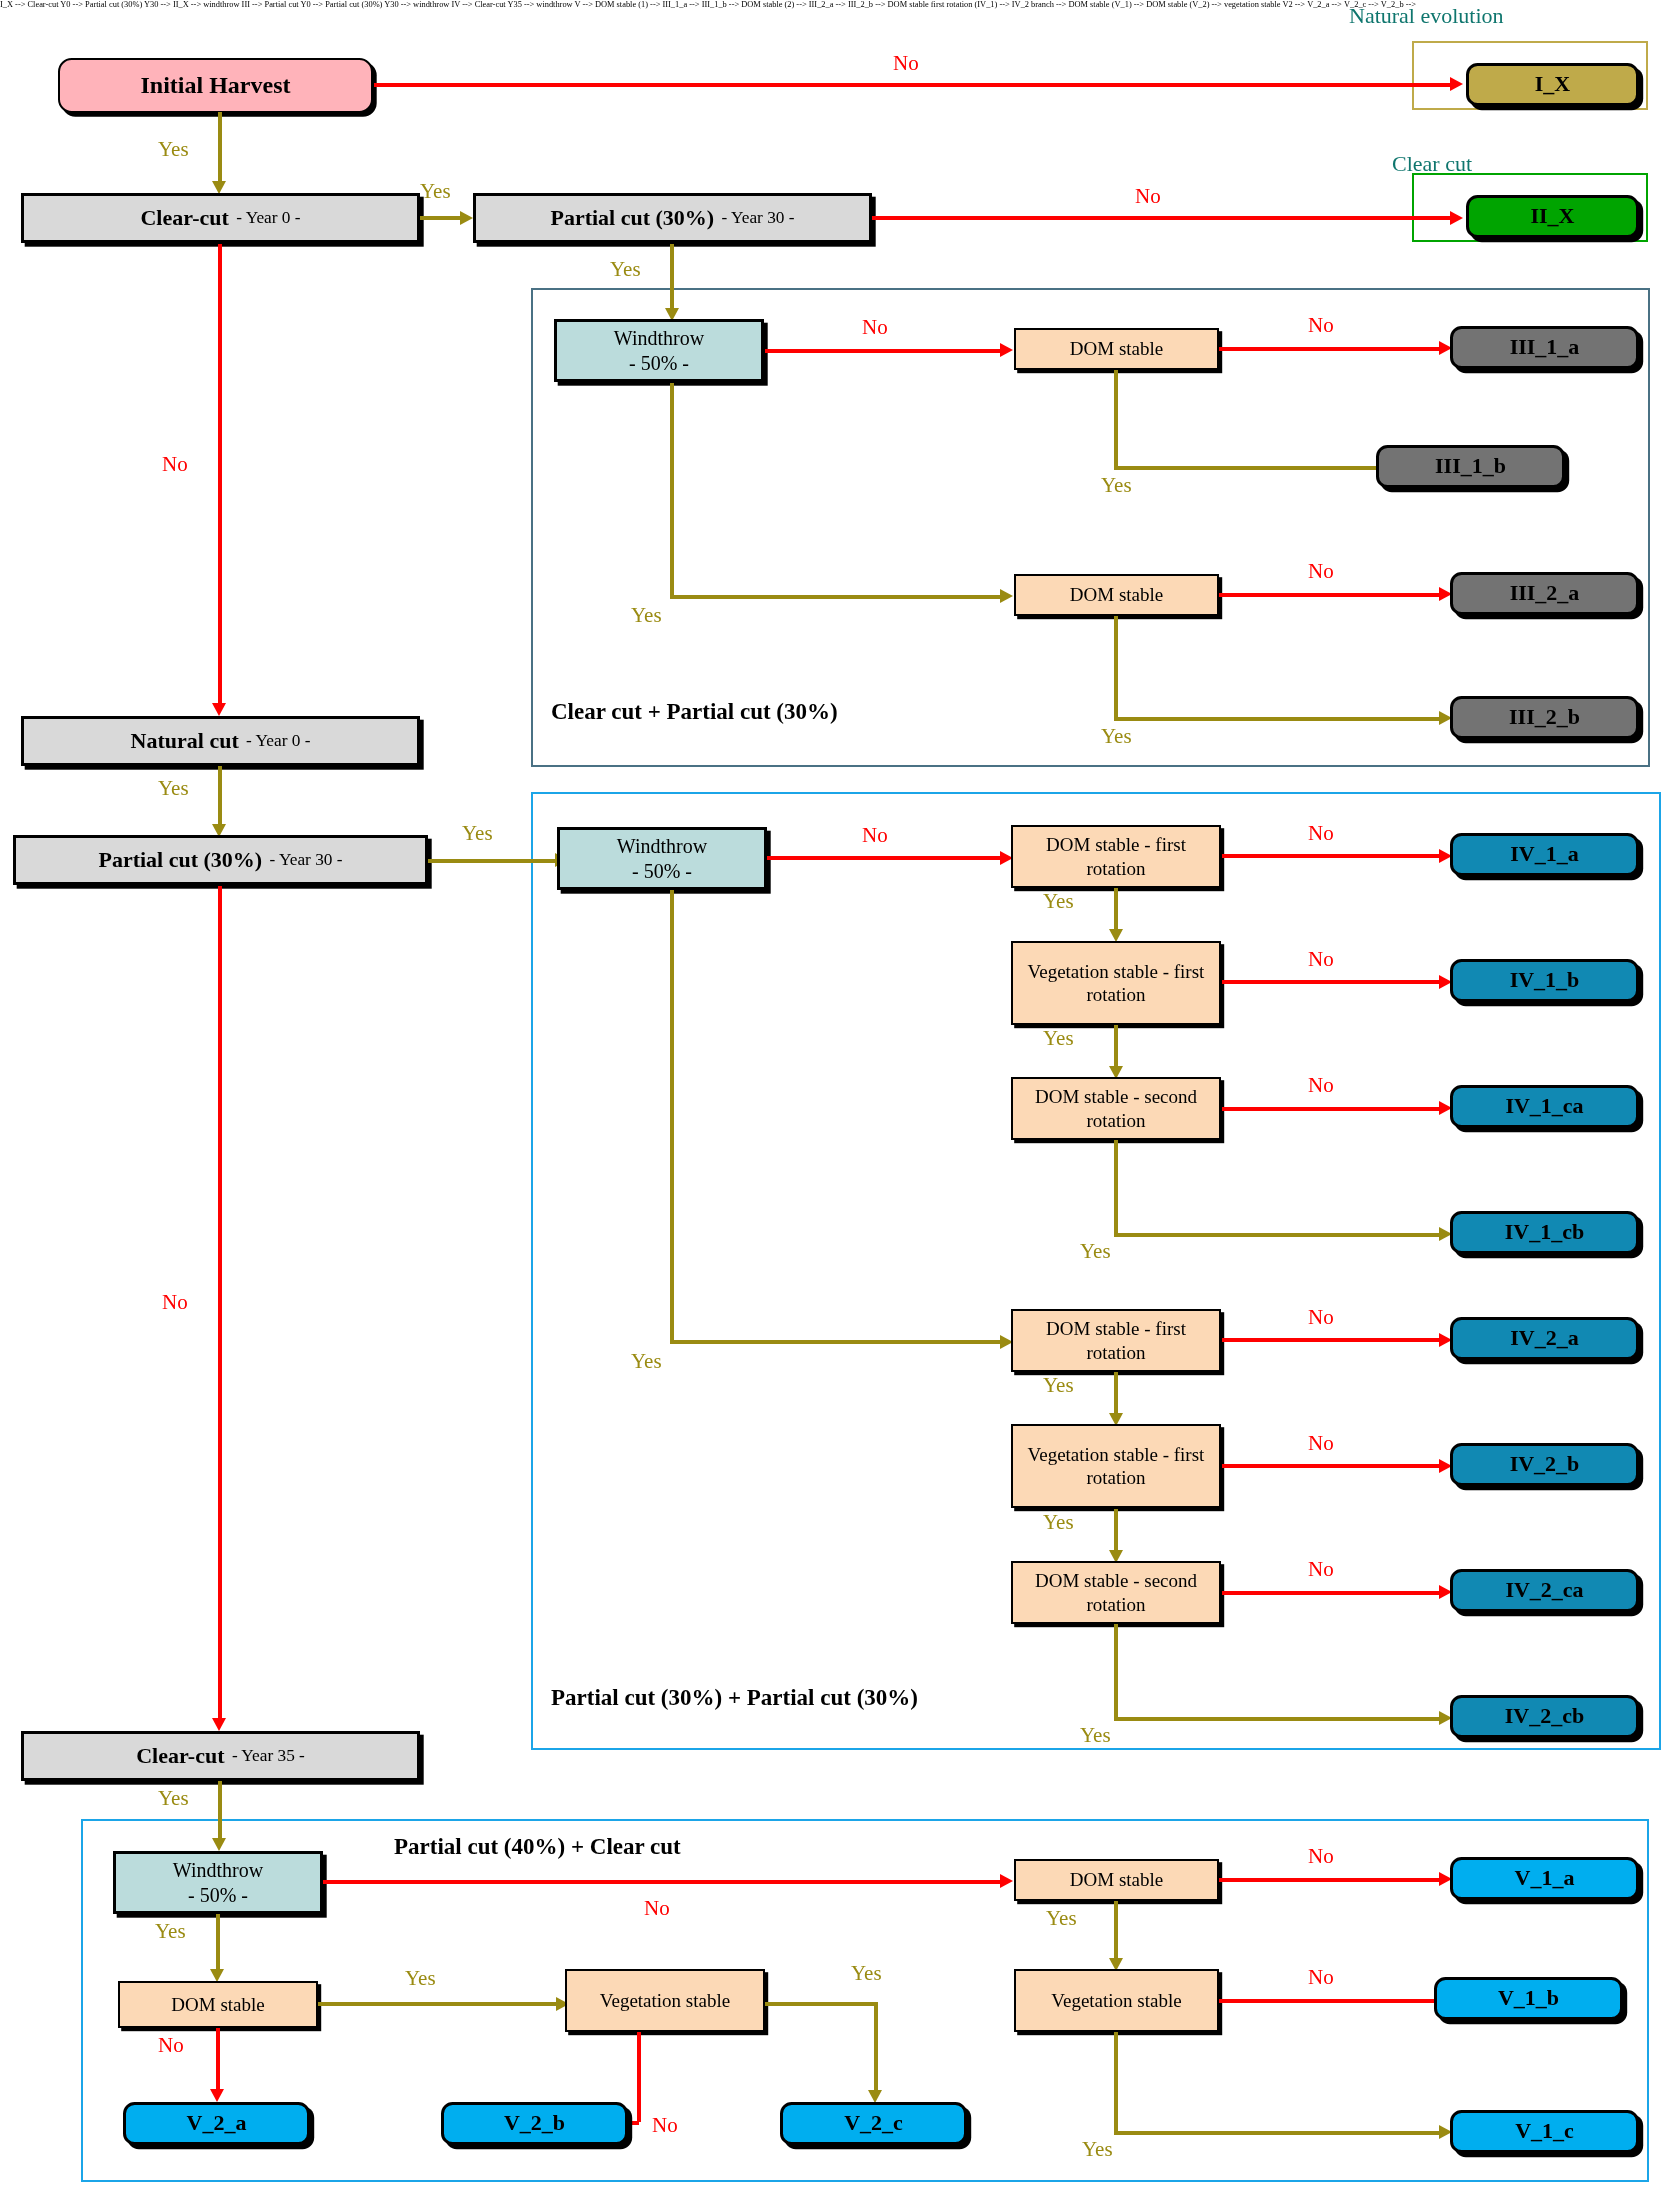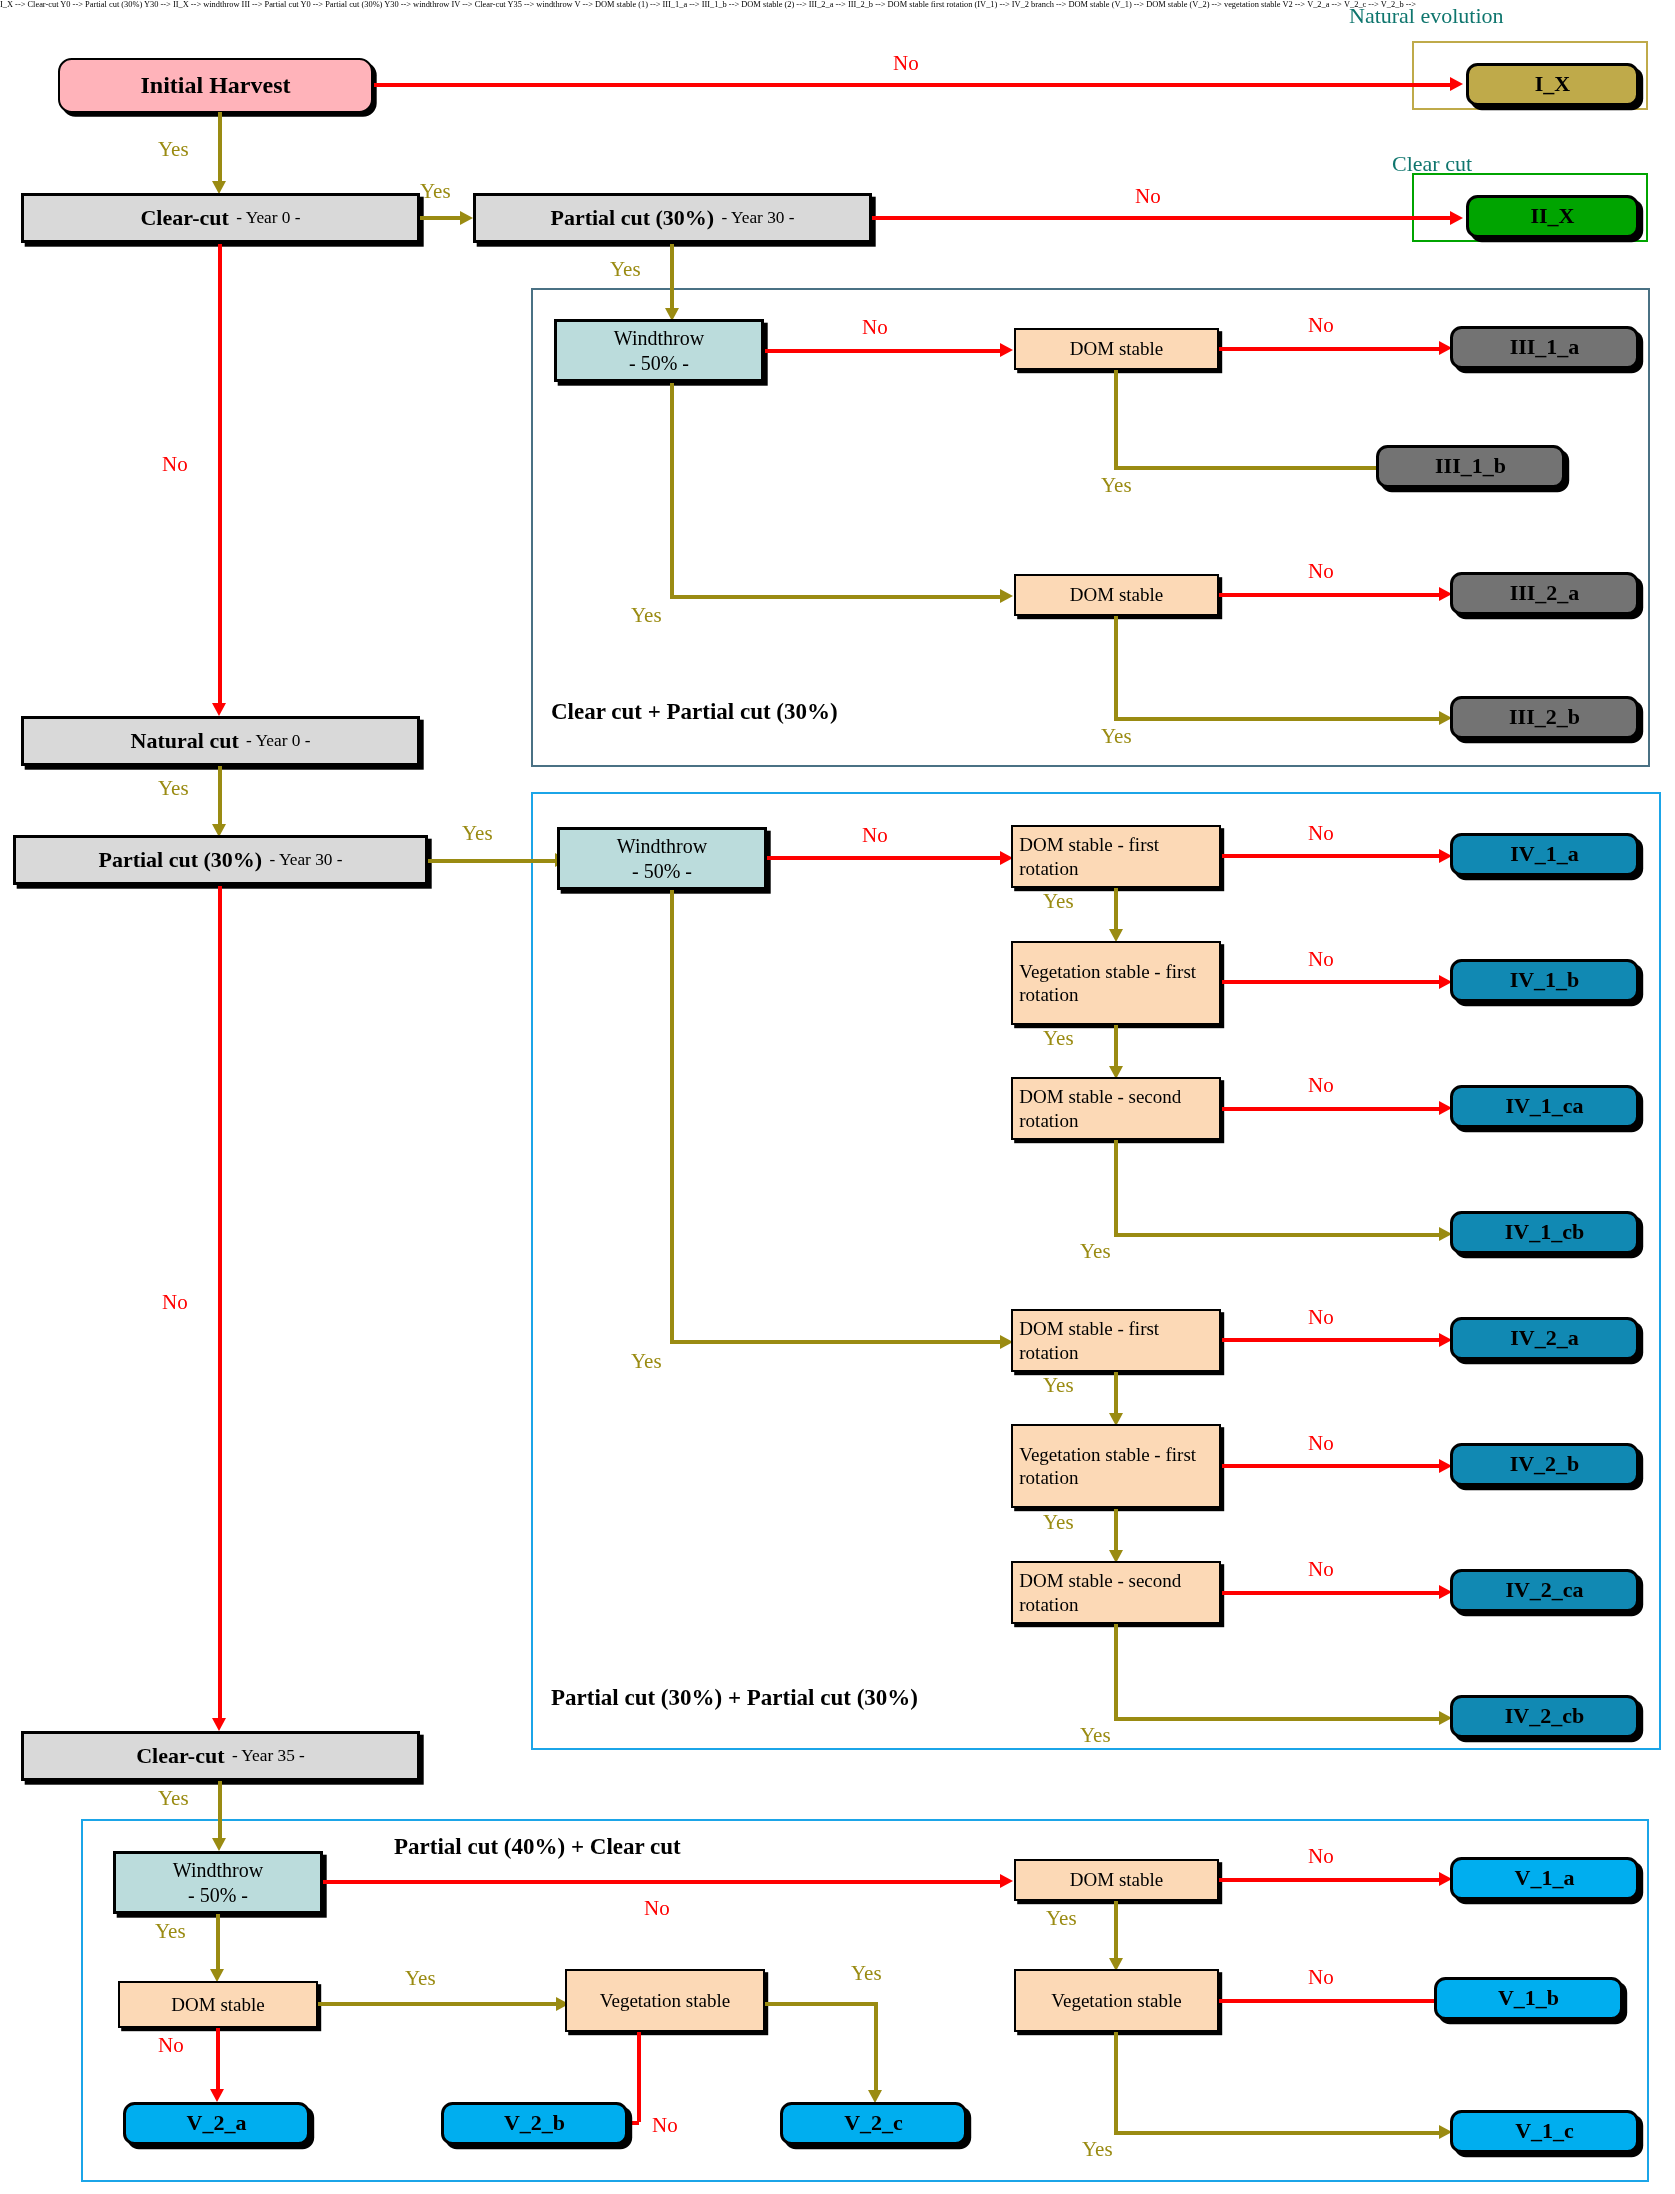--- a/index.html
+++ b/index.html
@@ -1,21 +1,21 @@
 <!DOCTYPE html>
 <html style="font-size:8.4px"><head>
 <meta charset="utf-8">
 <style>
   html,body{margin:0;padding:0;background:#ffffff;}
   body{font-family:"Liberation Serif", serif;}
   #canvas{position:relative;width:1676px;height:2194px;background:#fff;overflow:hidden;}
 
   
   .node{position:absolute;box-sizing:border-box;display:flex;align-items:center;
-        justify-content:center;line-height:1.22;color:#000;}
+        justify-content:center;text-align:center;line-height:1.22;color:#000;}
 
   
   .n-start{background:#FFB3BA;border:2.6px solid #000;border-radius:13.7px;
            font-weight:bold;font-size:24px;box-shadow:3.7px 3.7px 0 #000;}
 
   
   .n-grey{background:#D9D9D9;border:3.2px solid #000;font-size:22px;box-shadow:3.7px 3.7px 0 #000;}
   .n-grey b{font-weight:bold;}
   .n-grey .yr{font-size:17.3px;font-weight:normal;}
 

